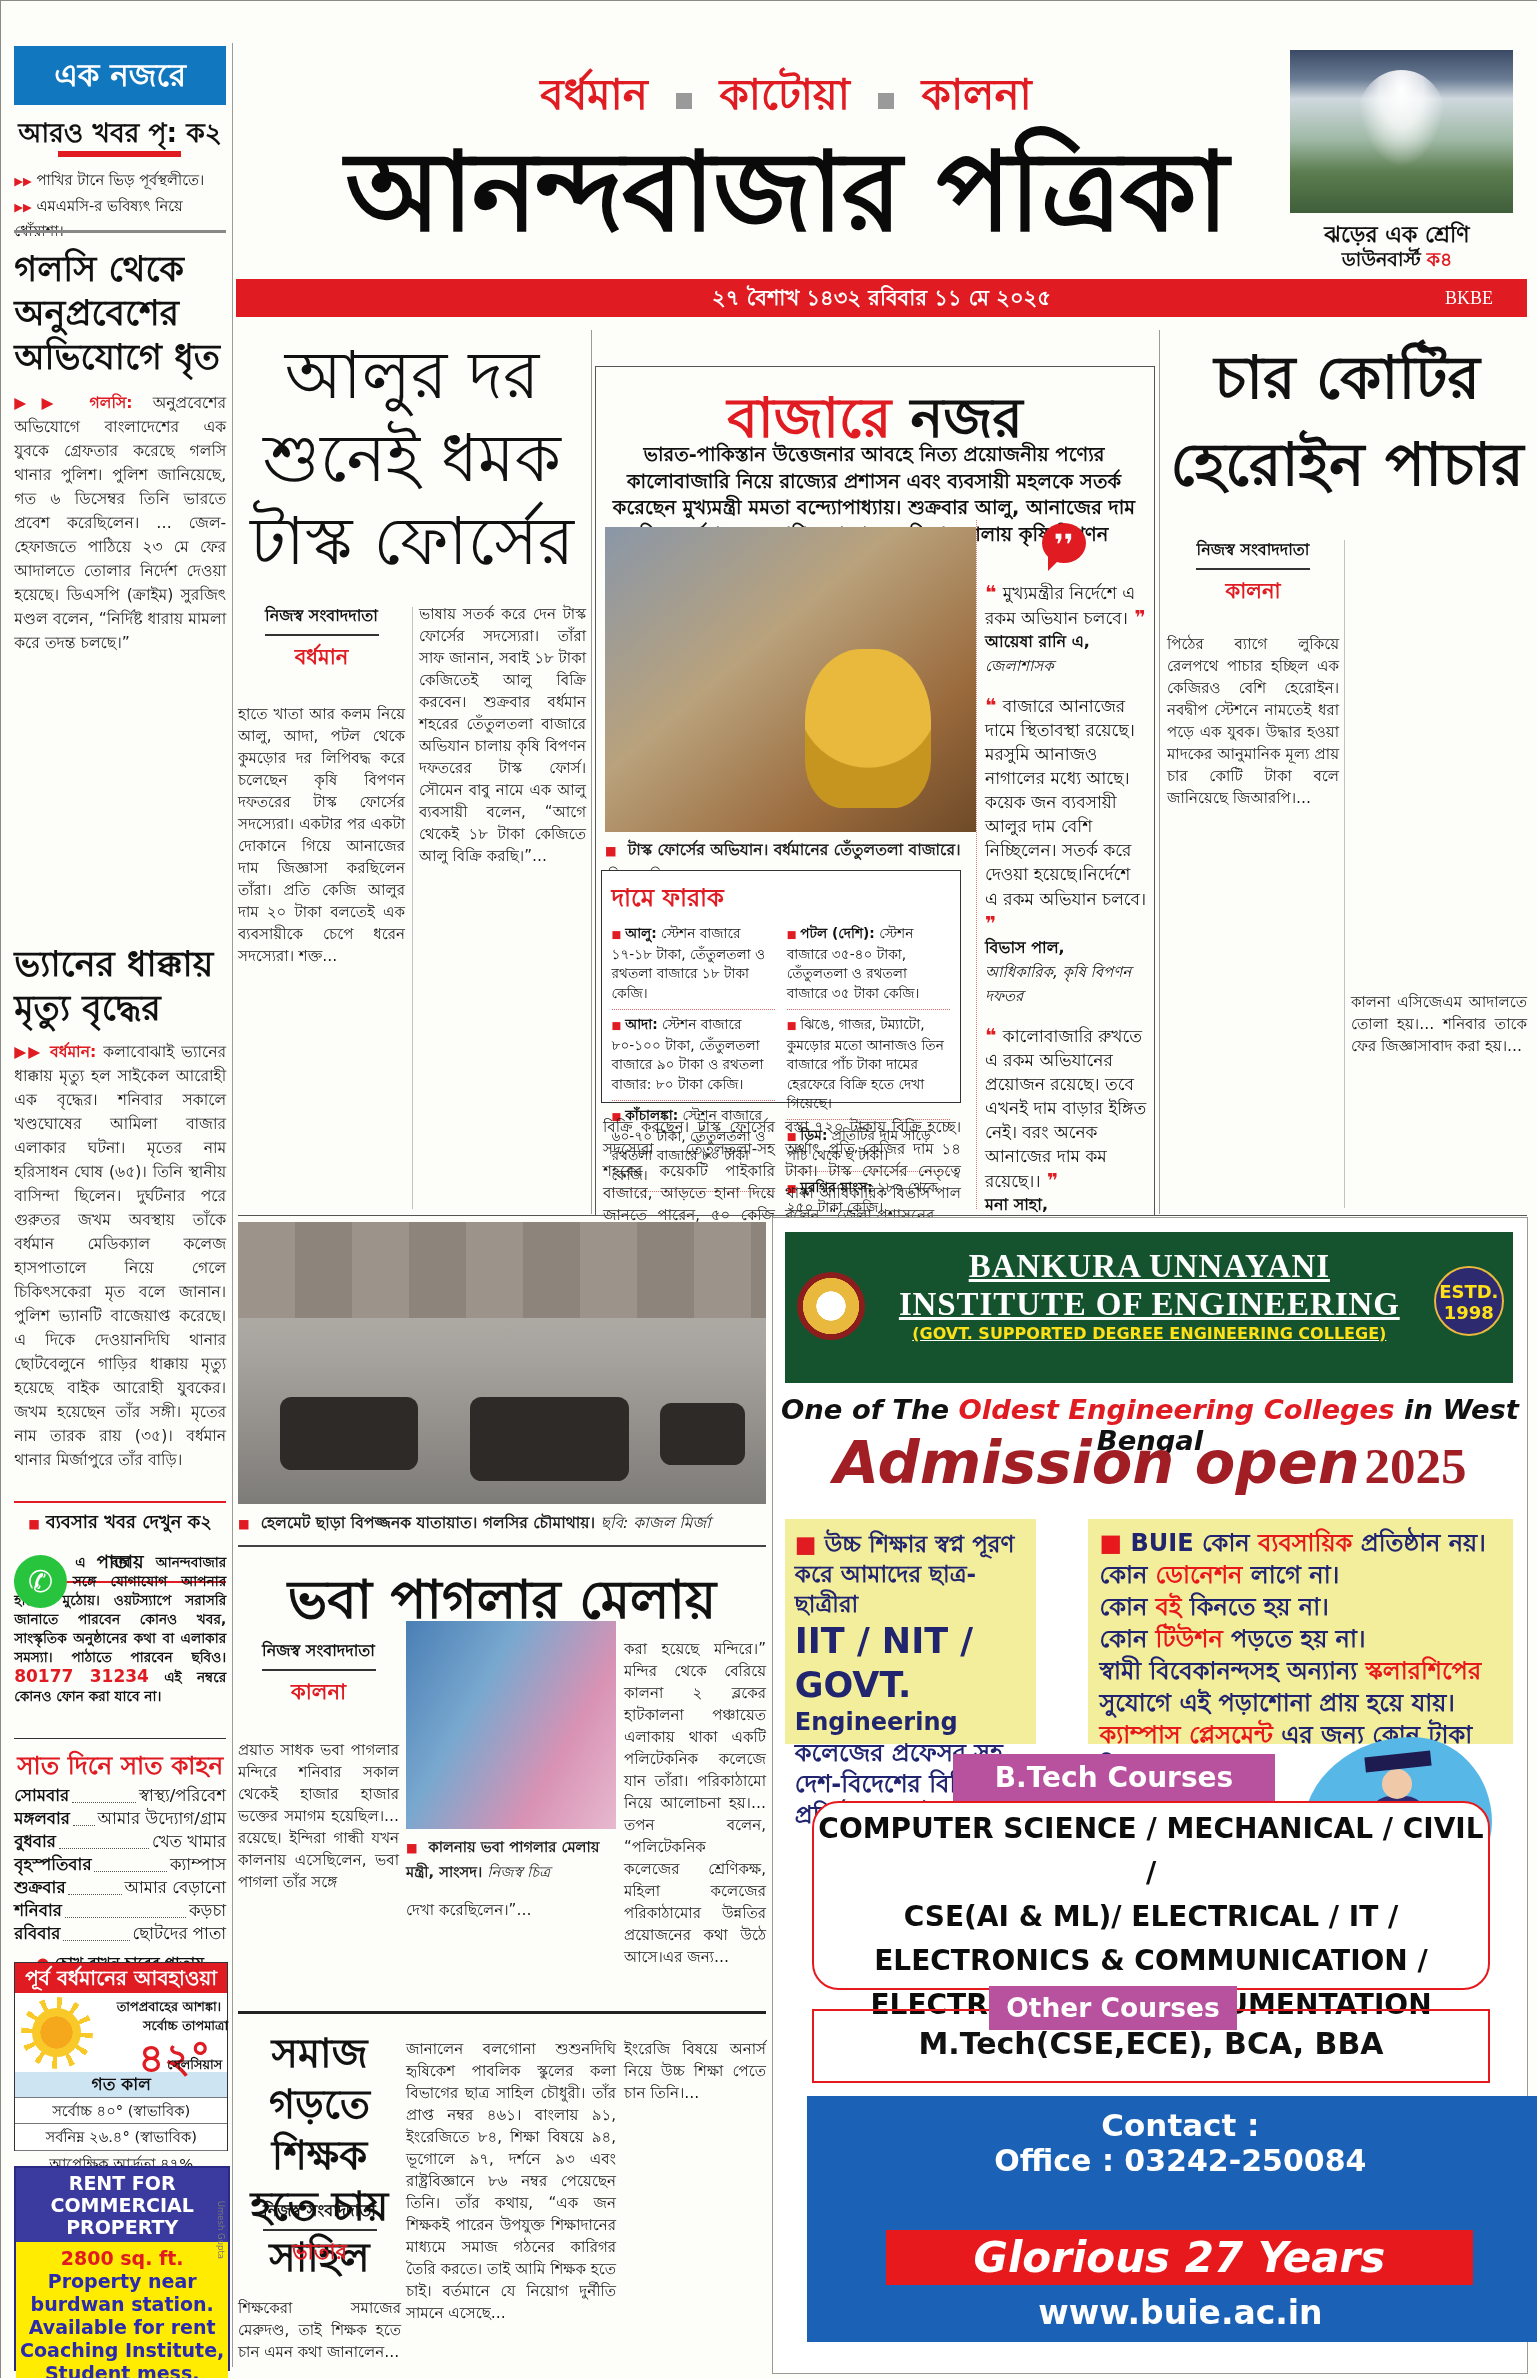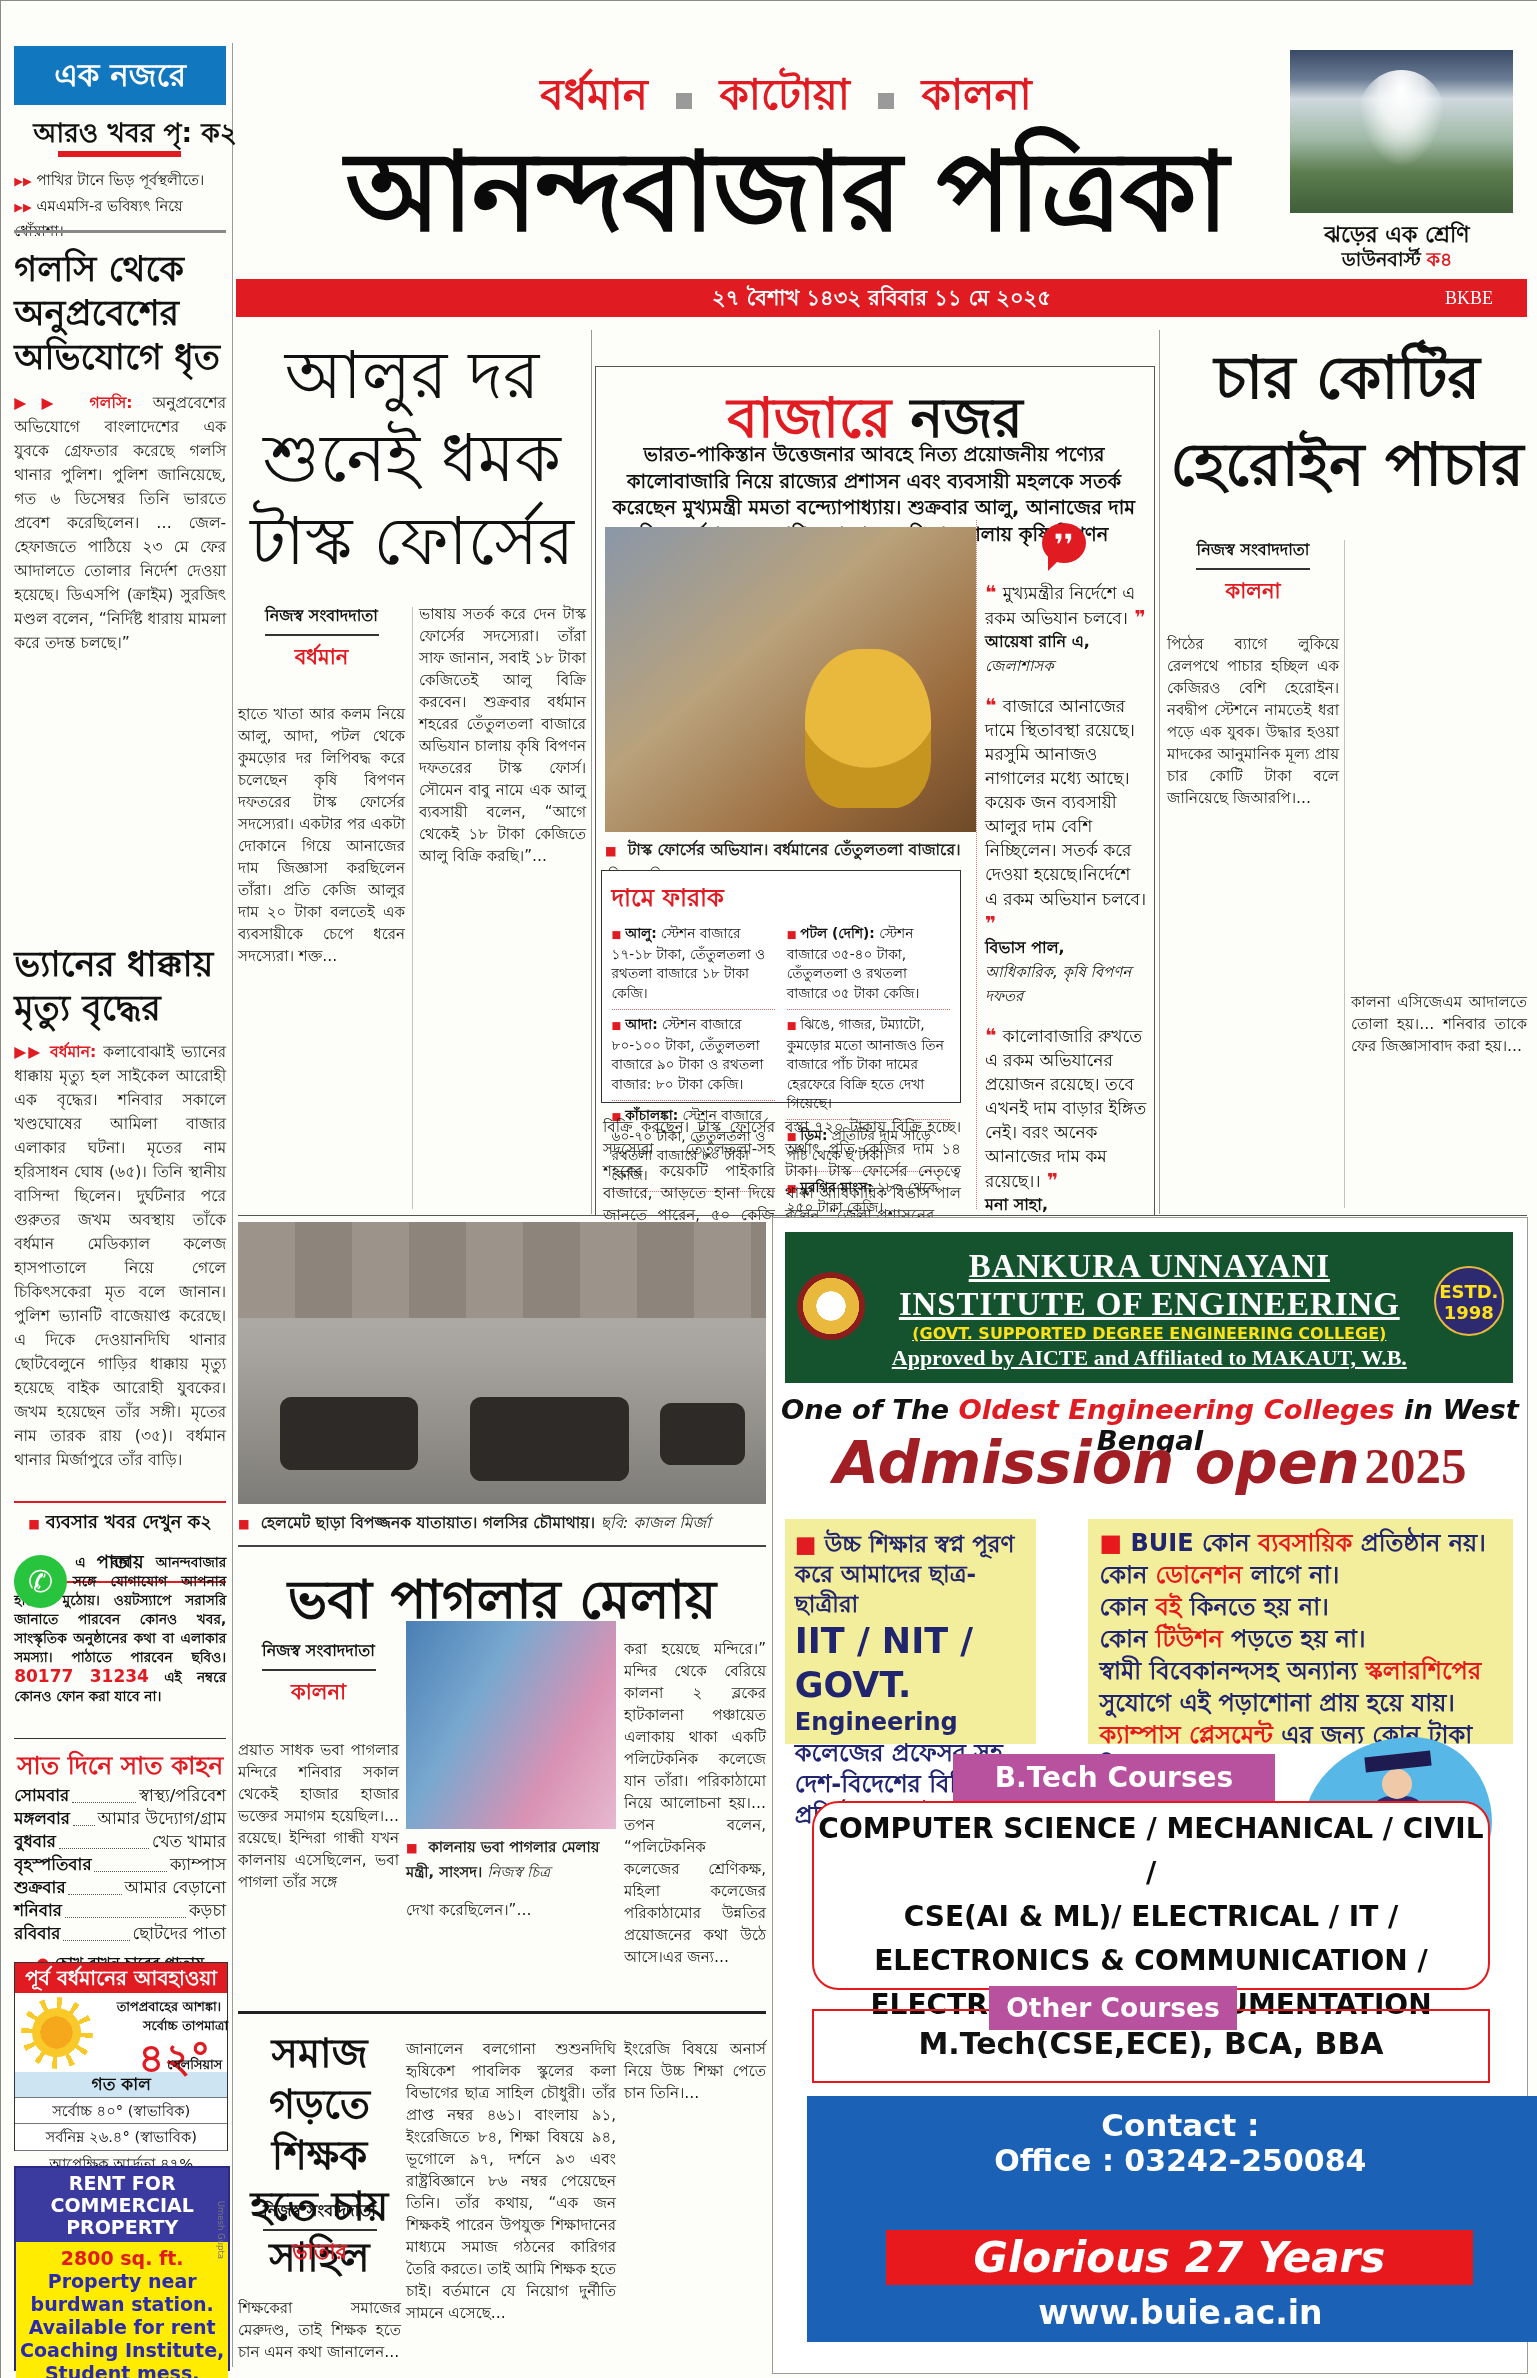--- a/index.html
+++ b/index.html
@@ -85,21 +85,21 @@
   .wa-icon{position:absolute;width:53px;height:53px;border-radius:50%;background:#28c43e;color:#fff;font-size:30px;text-align:center;line-height:53px;}
 </style>
 </head>
 <body>
 
 <div id="page">
 
   <div class="abs vline" style="left:231px;top:42px;height:2324px;"></div>
 
   <div class="abs glance" style="left:13.2px;top:45px;width:212px;height:59px;">এক নজরে</div>
-  <div class="abs ctr b" style="left:13.2px;top:112px;width:212px;font-size:26.5px;margin-left:15px;">আরও খবর পৃ: ক২</div>
+  <div class="abs ctr b" style="left:13.2px;top:112px;width:212px;font-size:26.5px;">আরও খবর পৃ: ক২</div>
   <div class="abs" style="left:57px;top:150px;width:123px;height:5.7px;background:#e01b22;"></div>
 
   <div class="abs bullet" style="left:13.2px;top:167px;width:212px;">
     <span class="arr">▶▶</span><span>পাখির টানে ভিড় পূর্বস্থলীতে।</span>
   </div>
   <div class="abs bullet" style="left:13.2px;top:193px;width:212px;">
     <span class="arr">▶▶</span><span>এমএমসি-র ভবিষ্যৎ নিয়ে ধোঁয়াশা।</span>
   </div>
   <div class="abs" style="left:13.2px;top:229px;width:212px;height:2.8px;background:#888;"></div>
 
@@ -358,21 +358,20 @@
   <div class="abs adbox" style="left:771px;top:1216px;width:754px;height:1155px;">
 
     <div class="adnavy abs" style="left:12.3px;top:14px;width:728px;height:151px;">
       <span class="logo" style="left:11.4px;top:40px;width:68px;height:68px;"></span>
       <span class="estd" style="right:9.5px;top:34px;width:70px;height:70px;font-size:18px;line-height:21px;padding-top:13.2px;box-sizing:border-box;">
         <span>ESTD.</span><br>
         <span>1998</span>
       </span>
       <div class="adttl" style="padding:15px 91px 0;">BANKURA UNNAYANI INSTITUTE OF ENGINEERING</div>
       <div class="adsub">(GOVT. SUPPORTED DEGREE ENGINEERING COLLEGE)</div>
-      <div class="adaff">Approved by AICTE and Affiliated to MAKAUT, W.B.</div>
     </div>
 
     <div class="abs ctr b i" style="left:0;top:176px;width:754px;font-size:27.4px;">
       <span>One of The </span><span class="red">Oldest Engineering Colleges</span><span> in West Bengal</span>
     </div>
 
     <div class="abs ctr" style="left:0;top:210px;width:754px;color:#a11f24;">
       <span class="b i" style="font-size:59px;">Admission open</span>
       <span class="b" style="font-size:51px;font-family:'Liberation Serif','DejaVu Serif',serif;">2025</span>
     </div>

